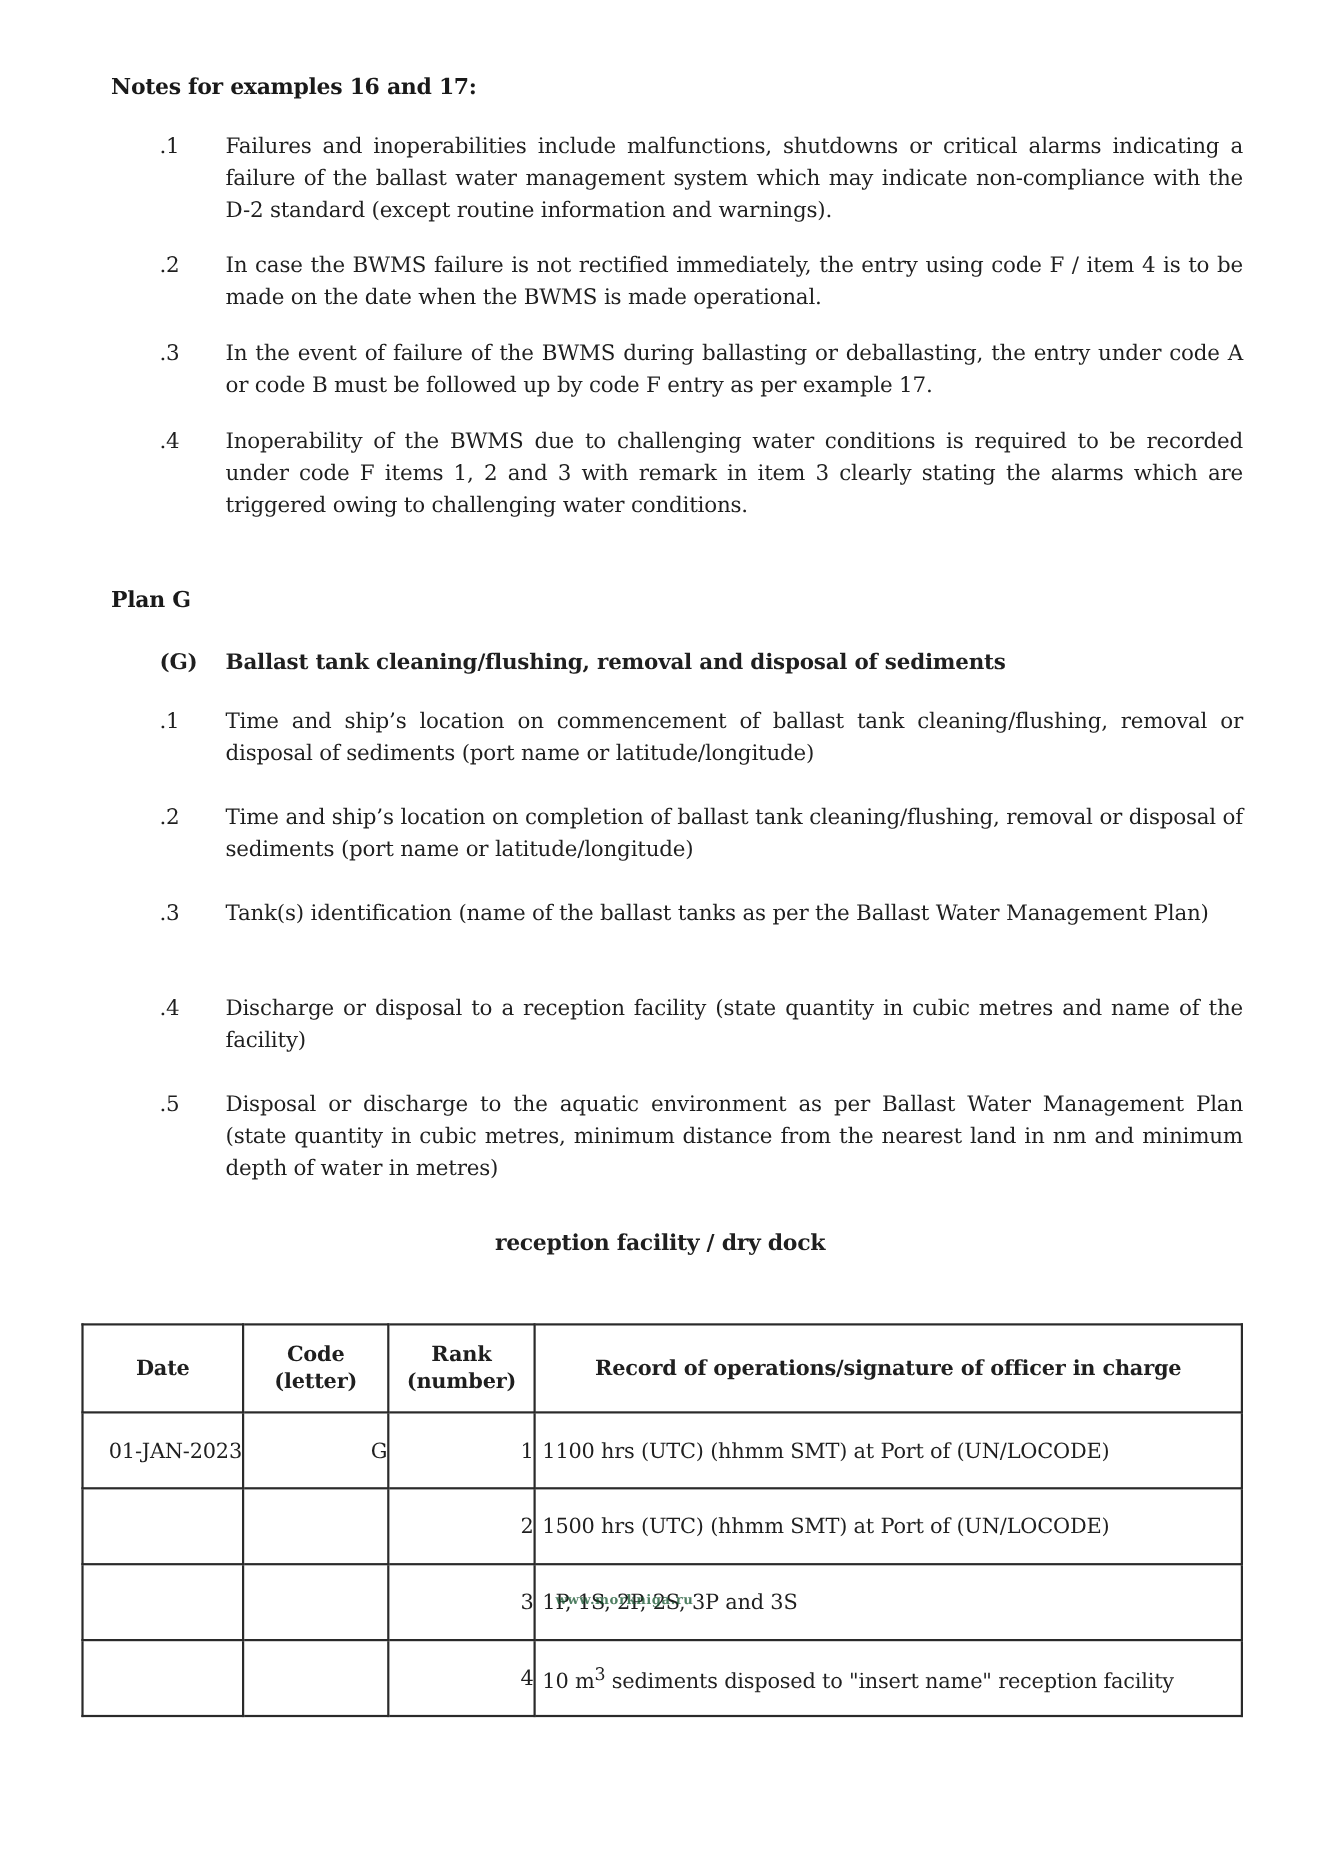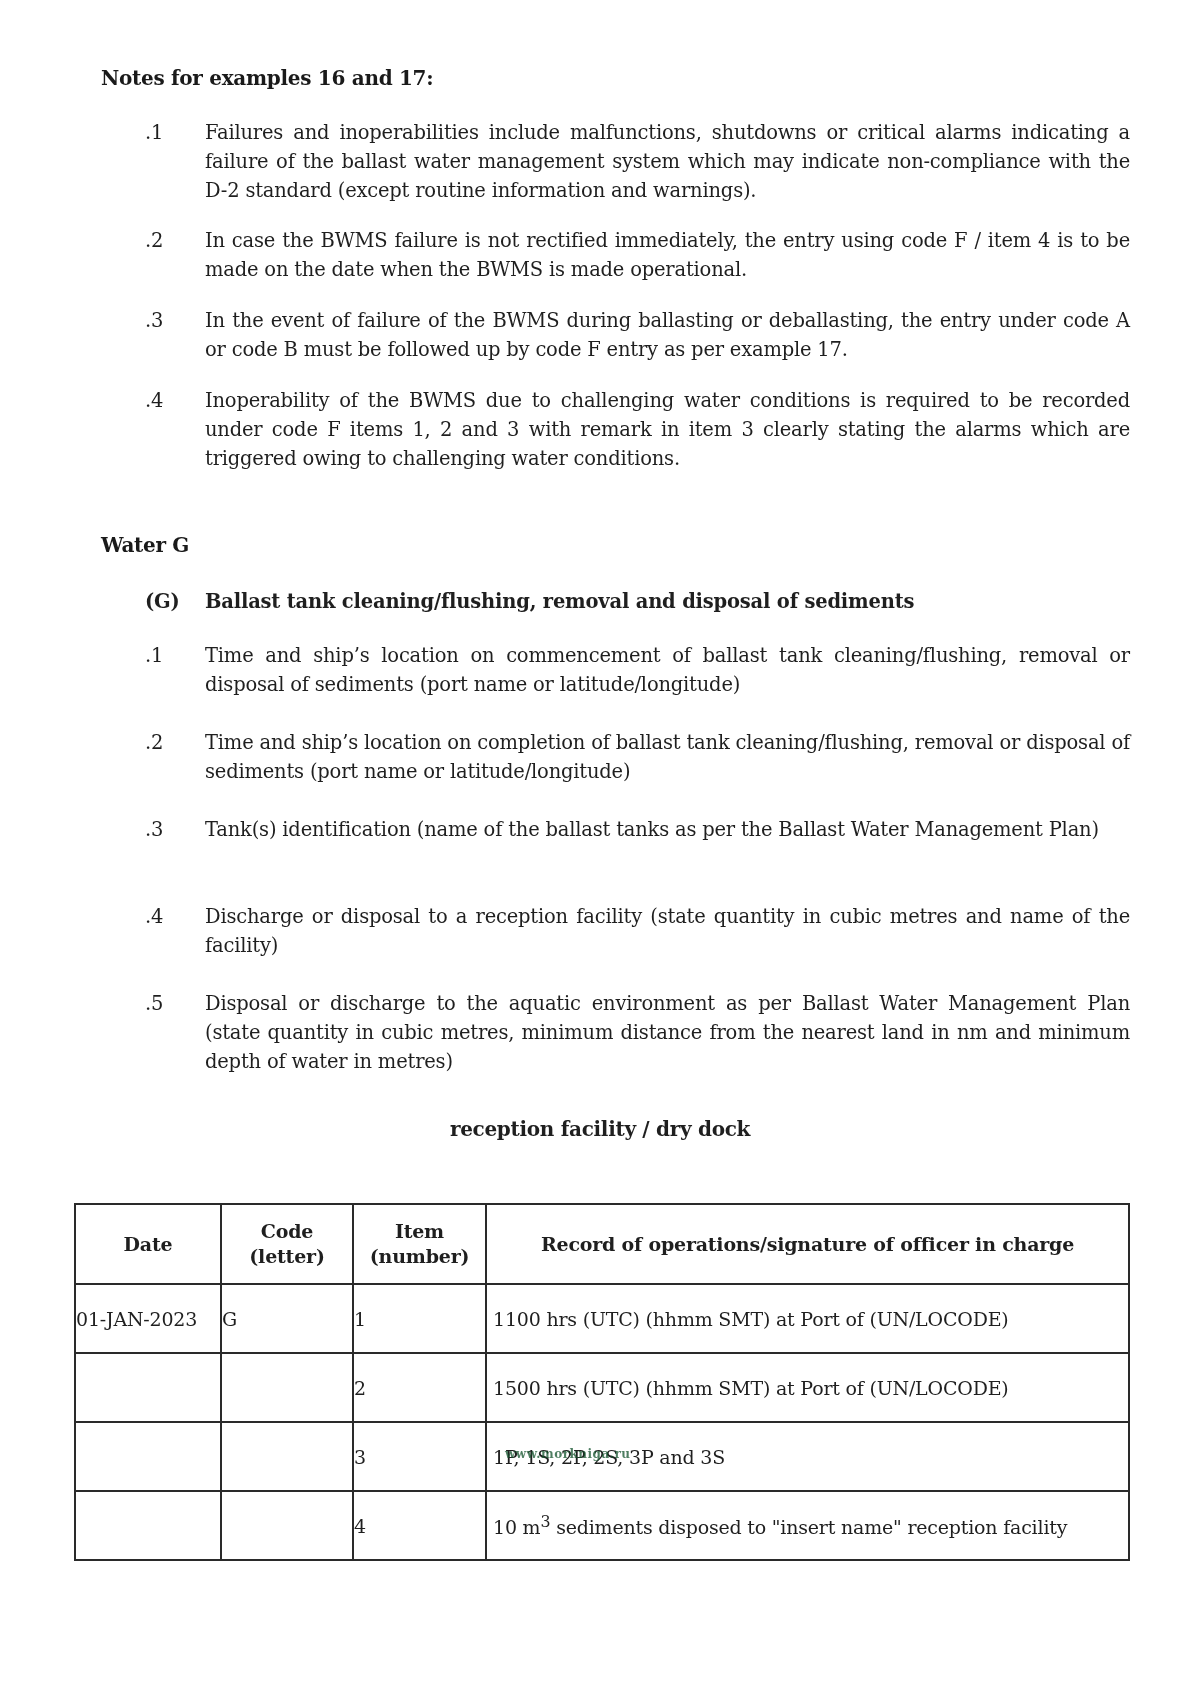--- a/index.html
+++ b/index.html
@@ -25,21 +25,21 @@
     font-weight: bold; font-size: 20px; line-height: 29px; letter-spacing: -0.3px;
   }
   table.record {
     position: absolute; left: 74px; top: 1203px; width: 1056px;
     border-collapse: collapse; font-size: 19px; letter-spacing: -0.2px; padding-left: 37px;
   }
   table.record th, table.record td {
     border: 2px solid #2a2a2a; padding: 0; vertical-align: middle;
   }
   table.record th { font-weight: bold; height: 78px; text-align: center; line-height: 25px; }
-  table.record td { height: 67px; text-align: left; }
+  table.record td { height: 67px; text-align: right; }
   table.record td.rec { text-align: left; padding-left: 6px; }
   .col-date { width: 144px; }
   .col-code { width: 130px; }
   .col-item { width: 131px; }
   .watermark {
     position: absolute; left: 505px; top: 1447px; font-size: 12px; font-weight: bold;
     color: #14532d; opacity: 0.75; letter-spacing: 0.5px; pointer-events: none;
   }
   .dots { letter-spacing: 2px; font-weight: bold; }
 </style>
@@ -60,21 +60,21 @@
   </div>
   <div class="item" style="top:306px;">
     <span class="num">.3</span>
     <span class="txt">In the event of failure of the BWMS during ballasting or deballasting, the entry under code A or code B must be followed up by code F entry as per example 17.</span>
   </div>
   <div class="item" style="top:386px;">
     <span class="num">.4</span>
     <span class="txt">Inoperability of the BWMS due to challenging water conditions is required to be recorded under code F items 1, 2 and 3 with remark in item 3 clearly stating the alarms which are triggered owing to challenging water conditions.</span>
   </div>
 
-  <div class="heading" style="top:533px;">Water G</div>
+  <div class="heading" style="top:533px;">Plan G</div>
 
   <div class="item bold" style="top:587px;">
     <span class="num">(G)</span>
     <span class="txt">Ballast tank cleaning/flushing, removal and disposal of sediments</span>
   </div>
 
   <div class="item" style="top:641px;">
     <span class="num">.1</span>
     <span class="txt">Time and ship’s location on commencement of ballast tank cleaning/flushing, removal or disposal of sediments (port name or latitude/longitude)</span>
   </div>
@@ -101,21 +101,21 @@
 
   <table class="record">
     <thead>
       <tr>
         <th class="col-date">Date</th>
         <th class="col-code">
           <div>Code</div>
           <div>(letter)</div>
         </th>
         <th class="col-item">
-          <div>Item</div>
+          <div>Rank</div>
           <div>(number)</div>
         </th>
         <th>Record of operations/signature of officer in charge</th>
       </tr>
     </thead>
     <tbody>
       <tr>
         <td>01-JAN-2023</td>
         <td>G</td>
         <td>1</td>

